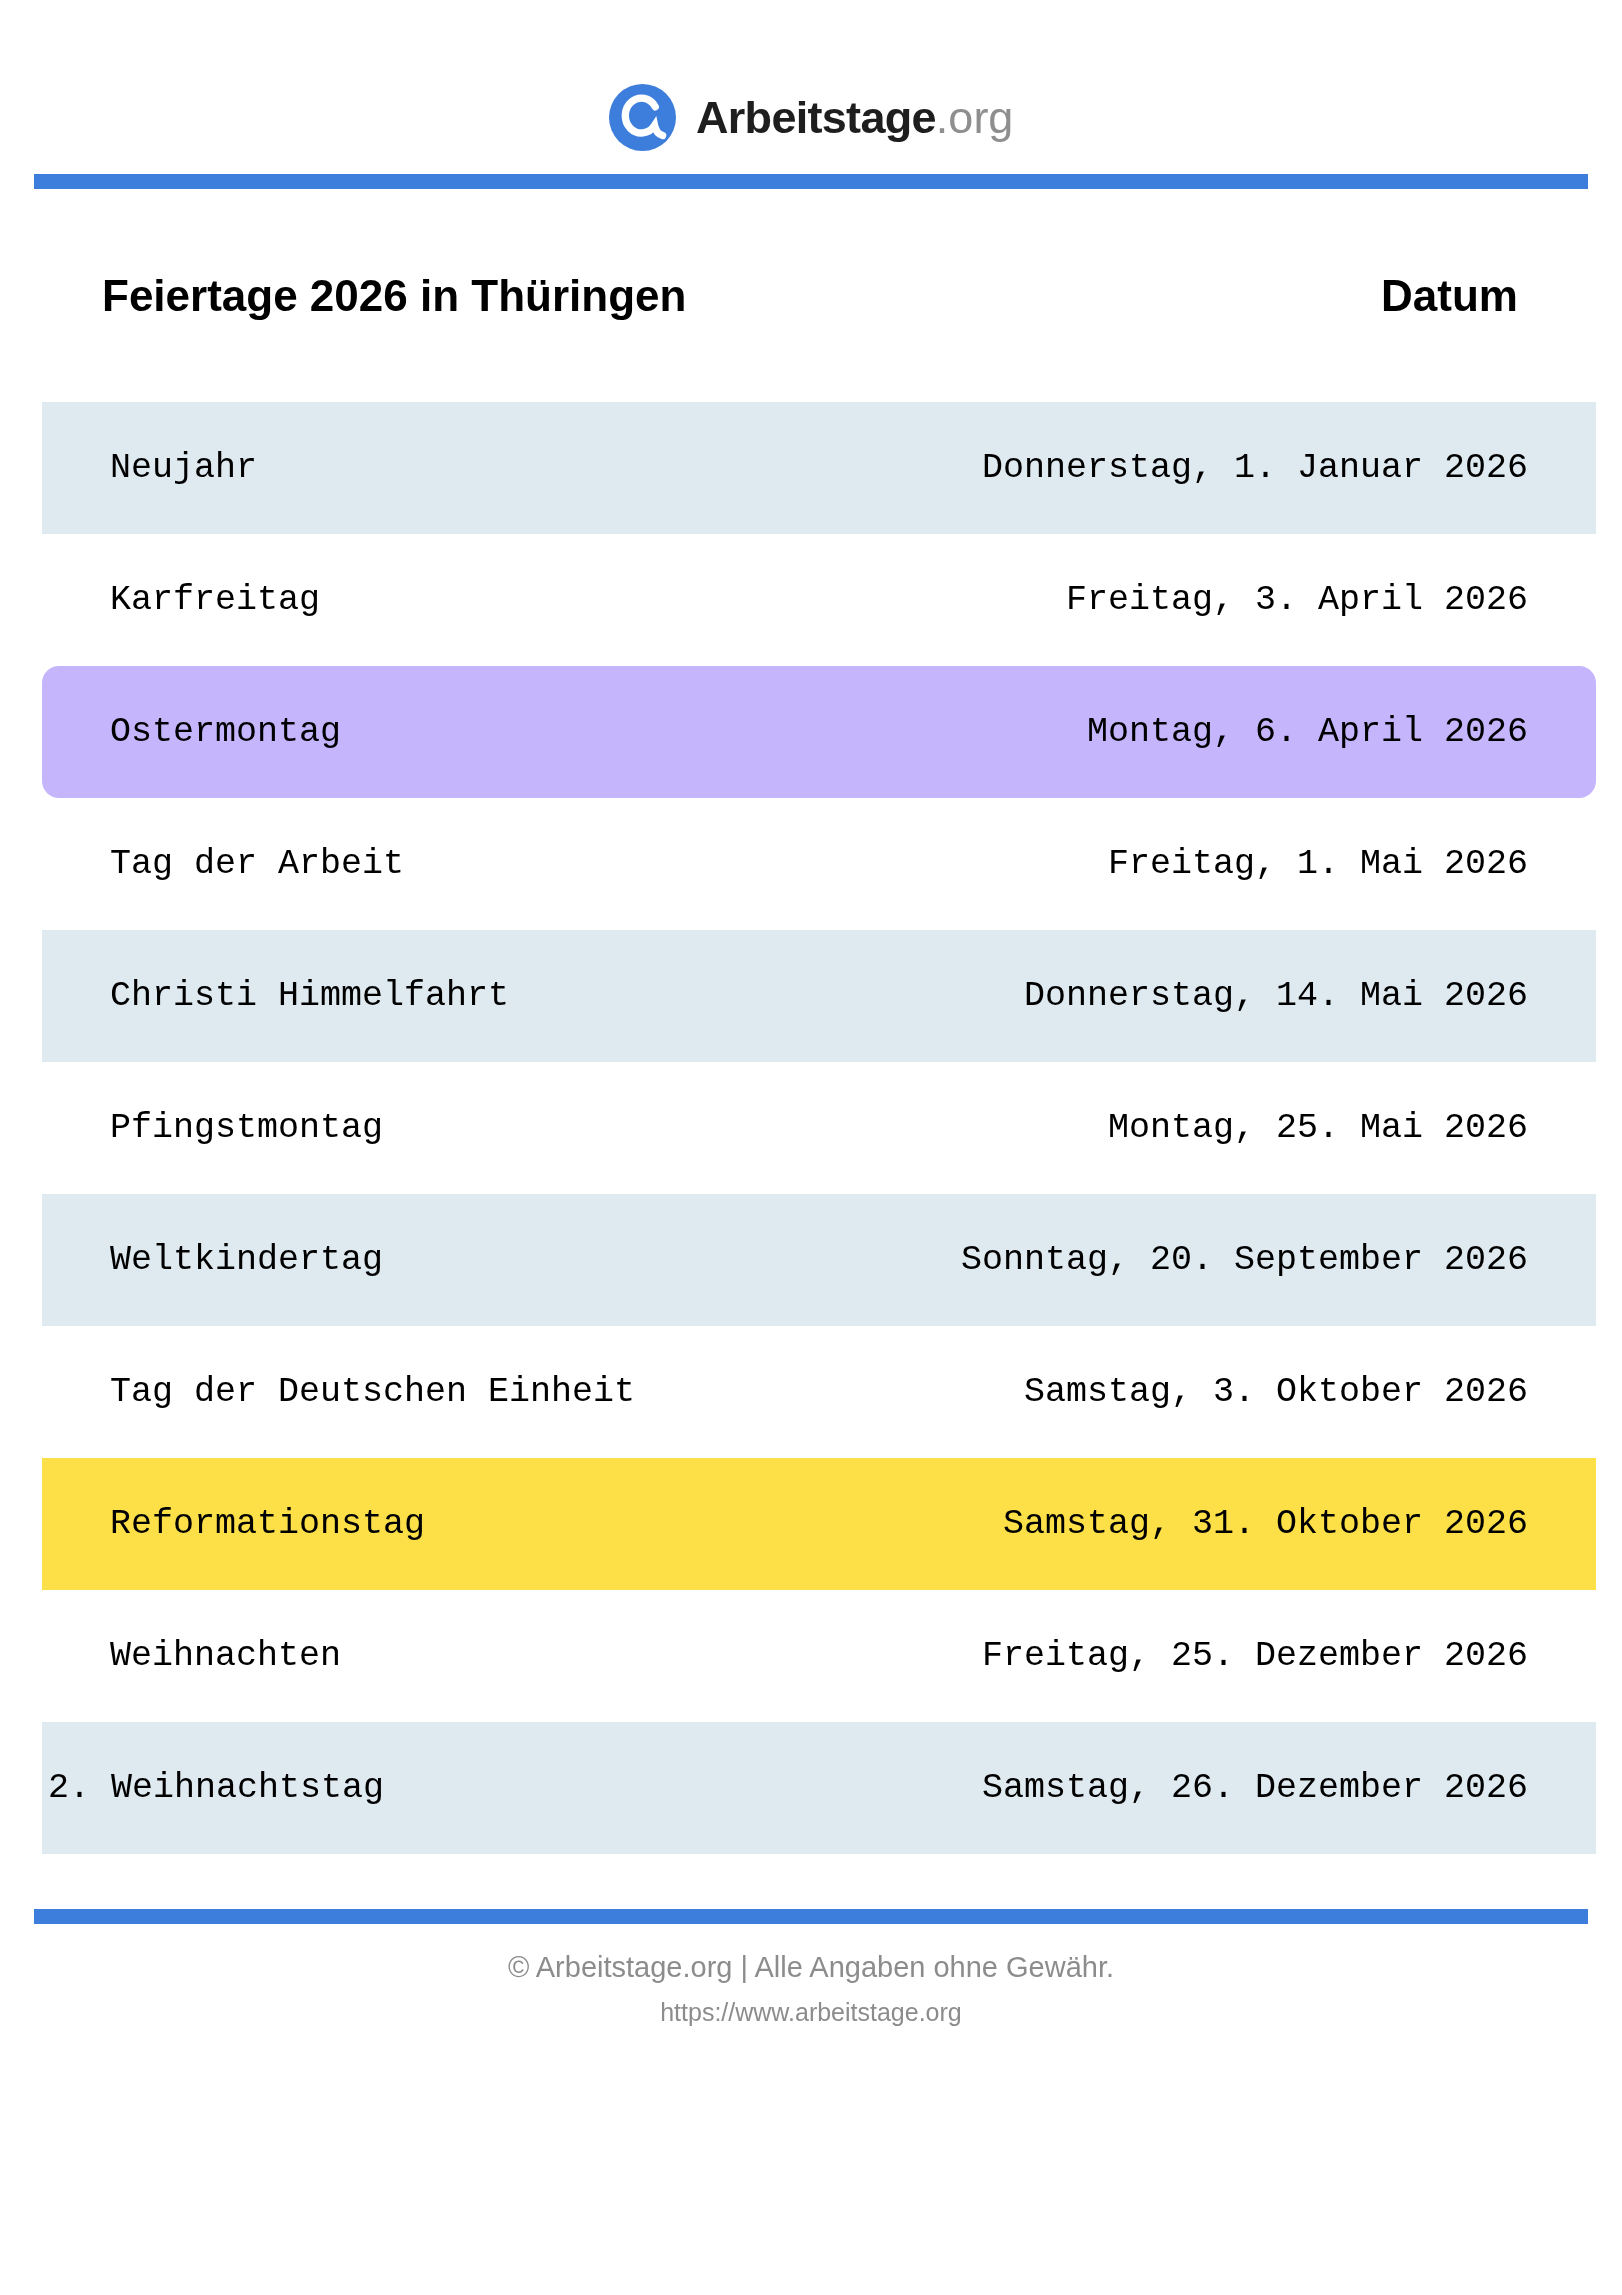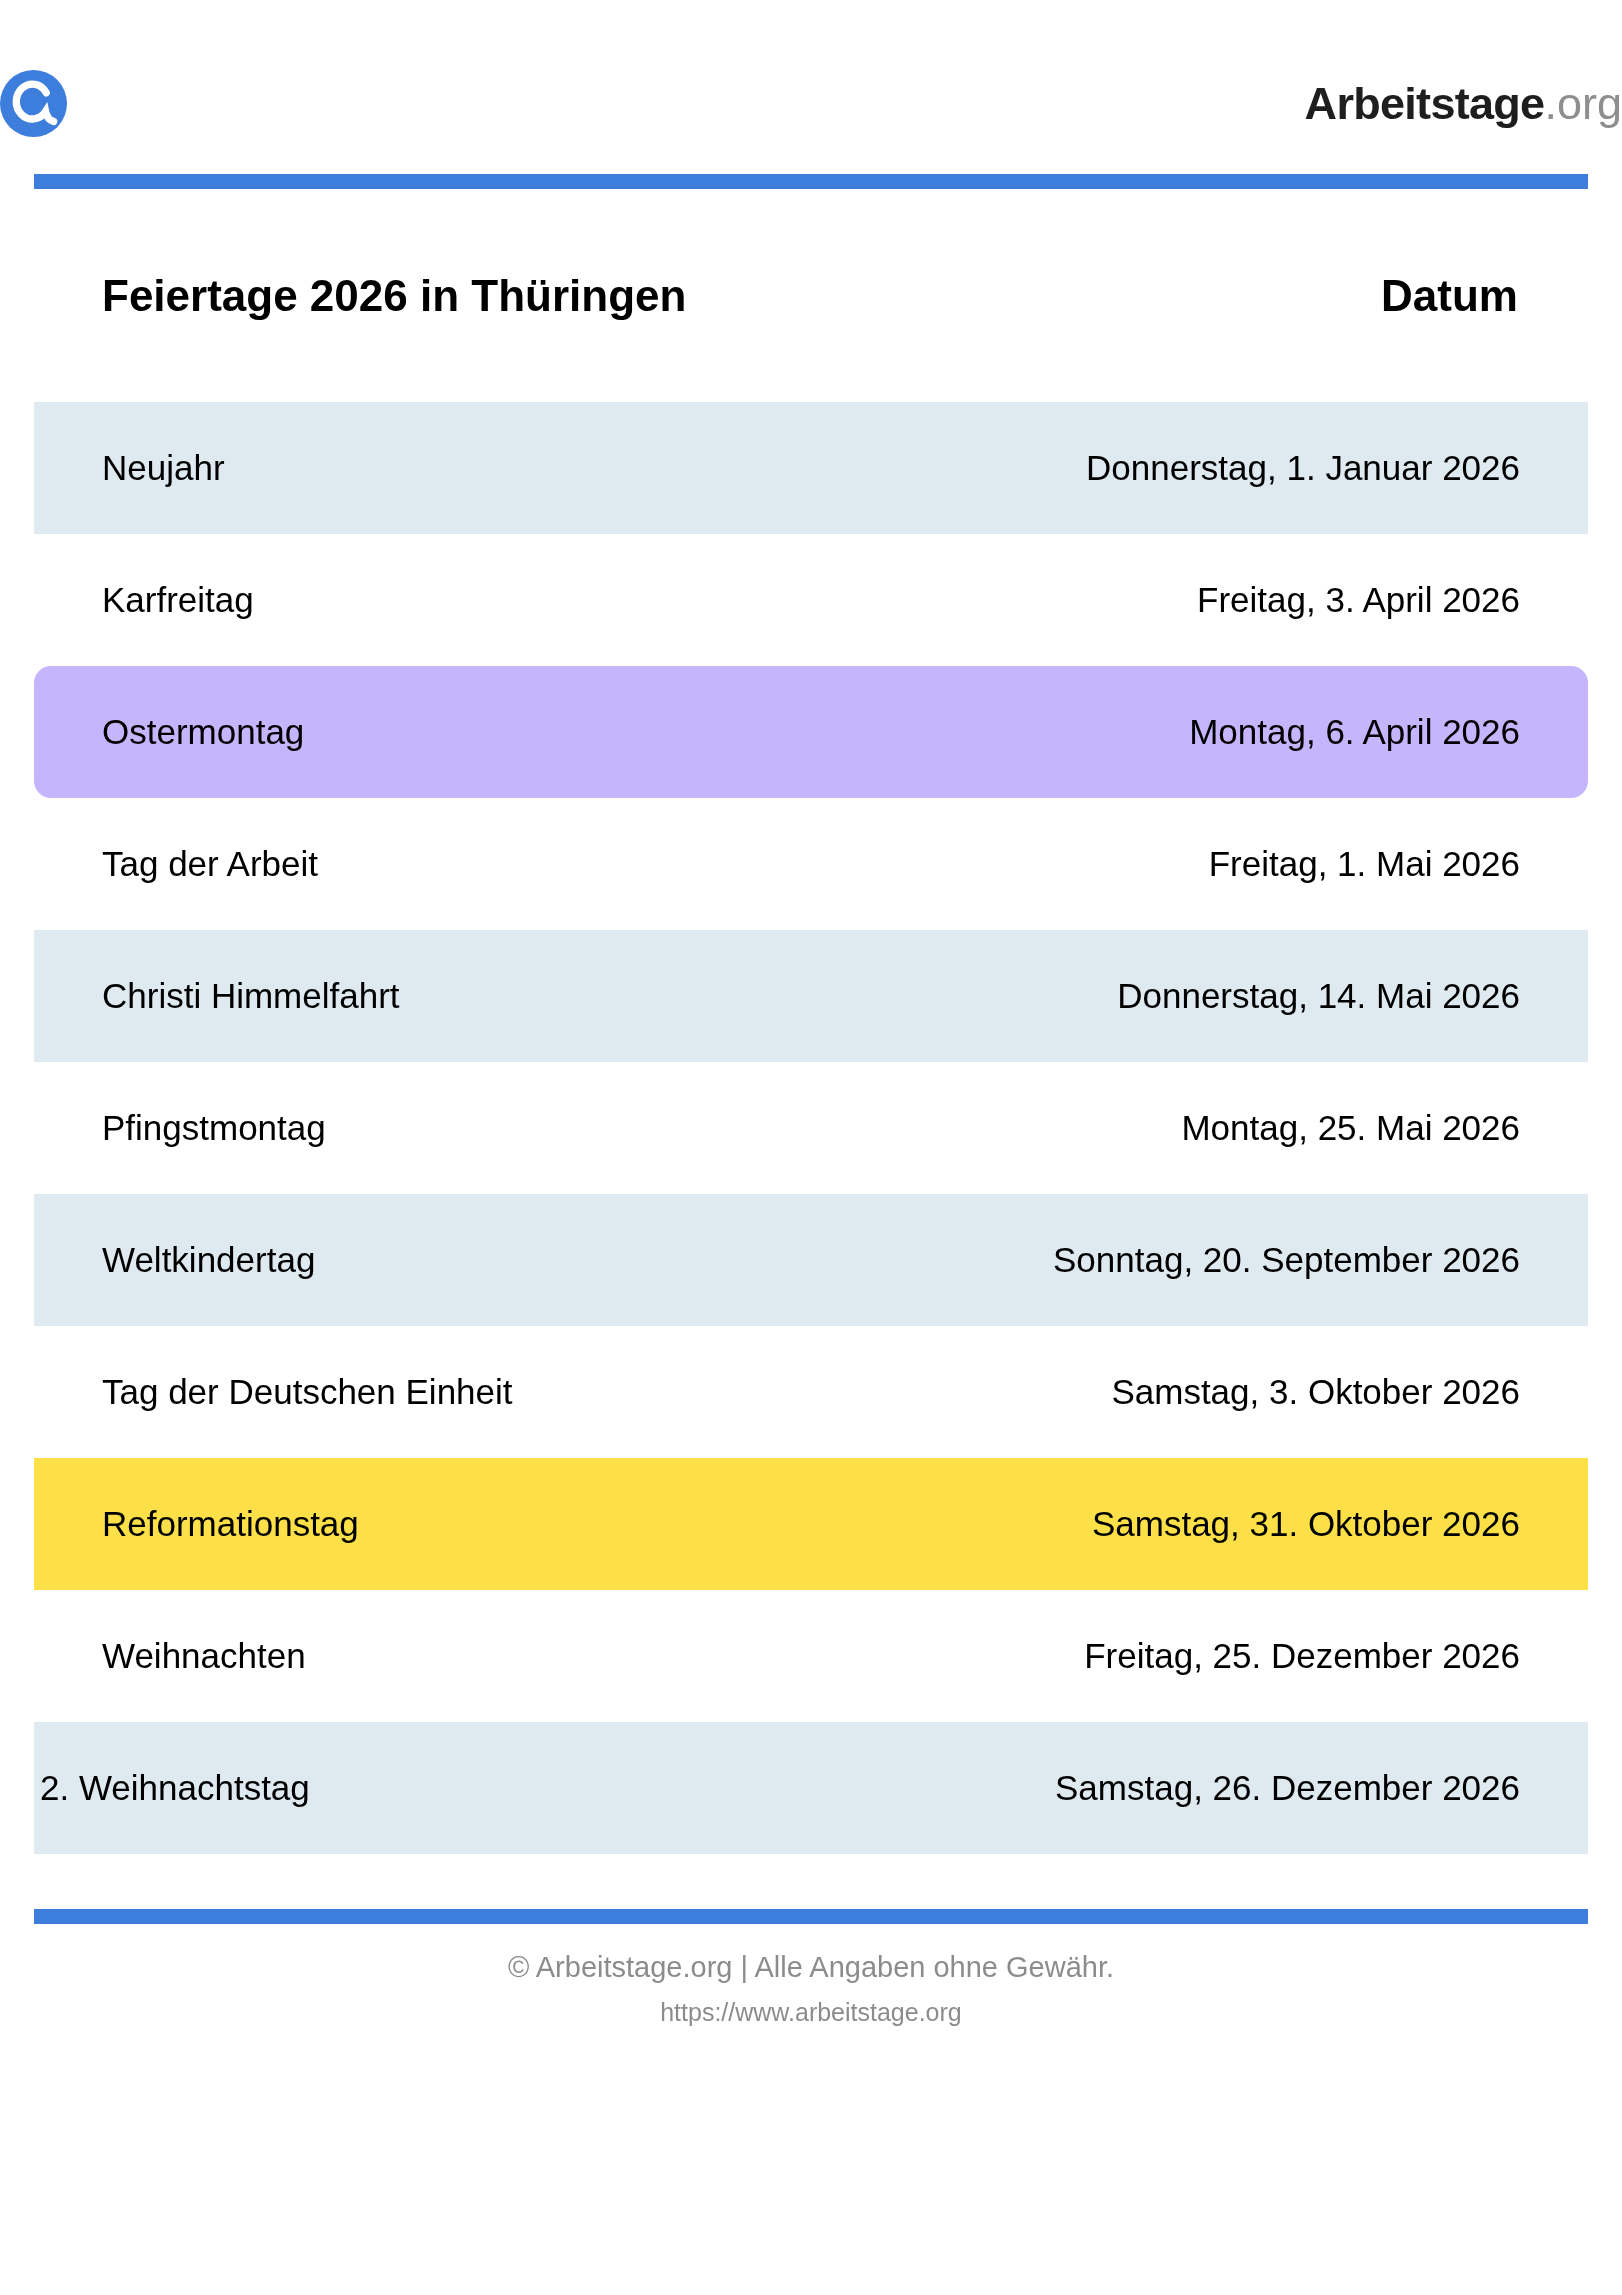--- a/index.html
+++ b/index.html
@@ -16,26 +16,26 @@
     position: relative;
     width: 1622px;
     height: 2295px;
     background: #ffffff;
     overflow: hidden;
   }
 
   
   .logo-row {
     position: absolute;
-    top: 68px;
+    top: 82px;
     left: 0;
     width: 100%;
     height: 71px;
     display: flex;
-    justify-content: space-between;
+    justify-content: center;
     align-items: center;
     gap: 20.4px;
   }
   .logo-circle {
     width: 67px;
     height: 67px;
     flex: 0 0 67px;
   }
   .logo-text {
     display: flex;
@@ -78,22 +78,23 @@
     font-size: 44px;
     font-weight: 700;
     line-height: 1.15;
     color: #000000;
   }
 
   
   .holiday-table {
     position: absolute;
     top: 402px;
-    left: 34px;
+    left: 42px;
     width: 1554px;
+    font-family: Liberation Mono, monospace;
   }
   .holiday-row {
     height: 132px;
     box-sizing: border-box;
     padding: 0 68px;
     display: flex;
     justify-content: space-between;
     align-items: center;
     font-size: 35px;
     line-height: 1.2;

